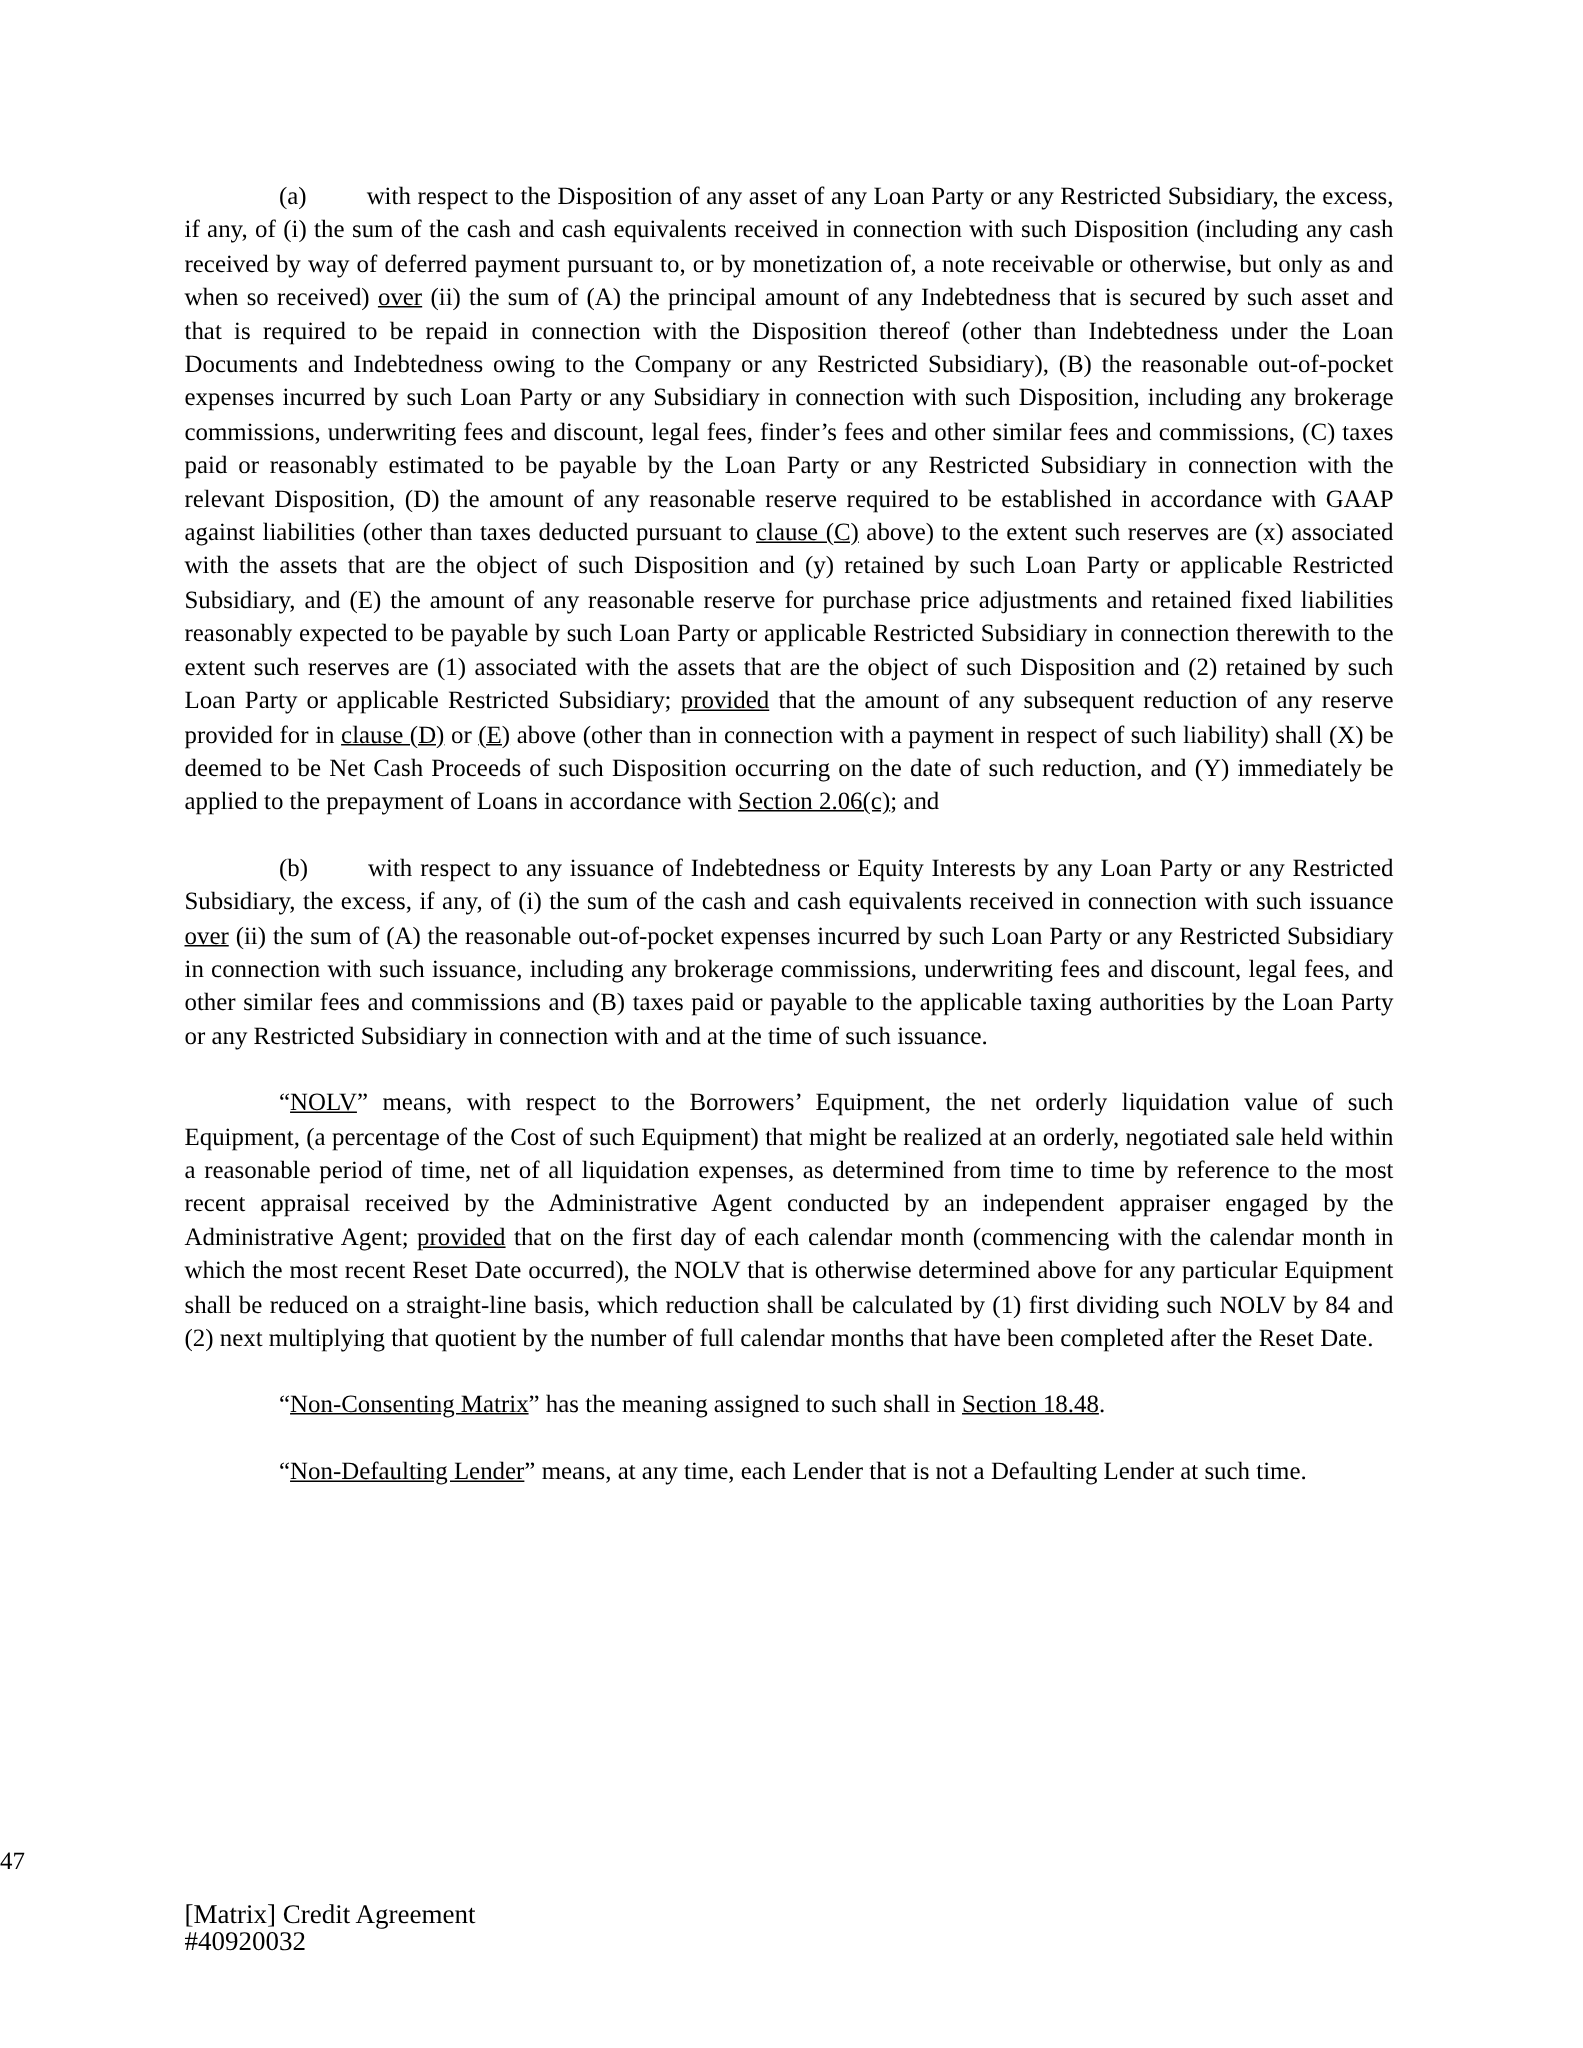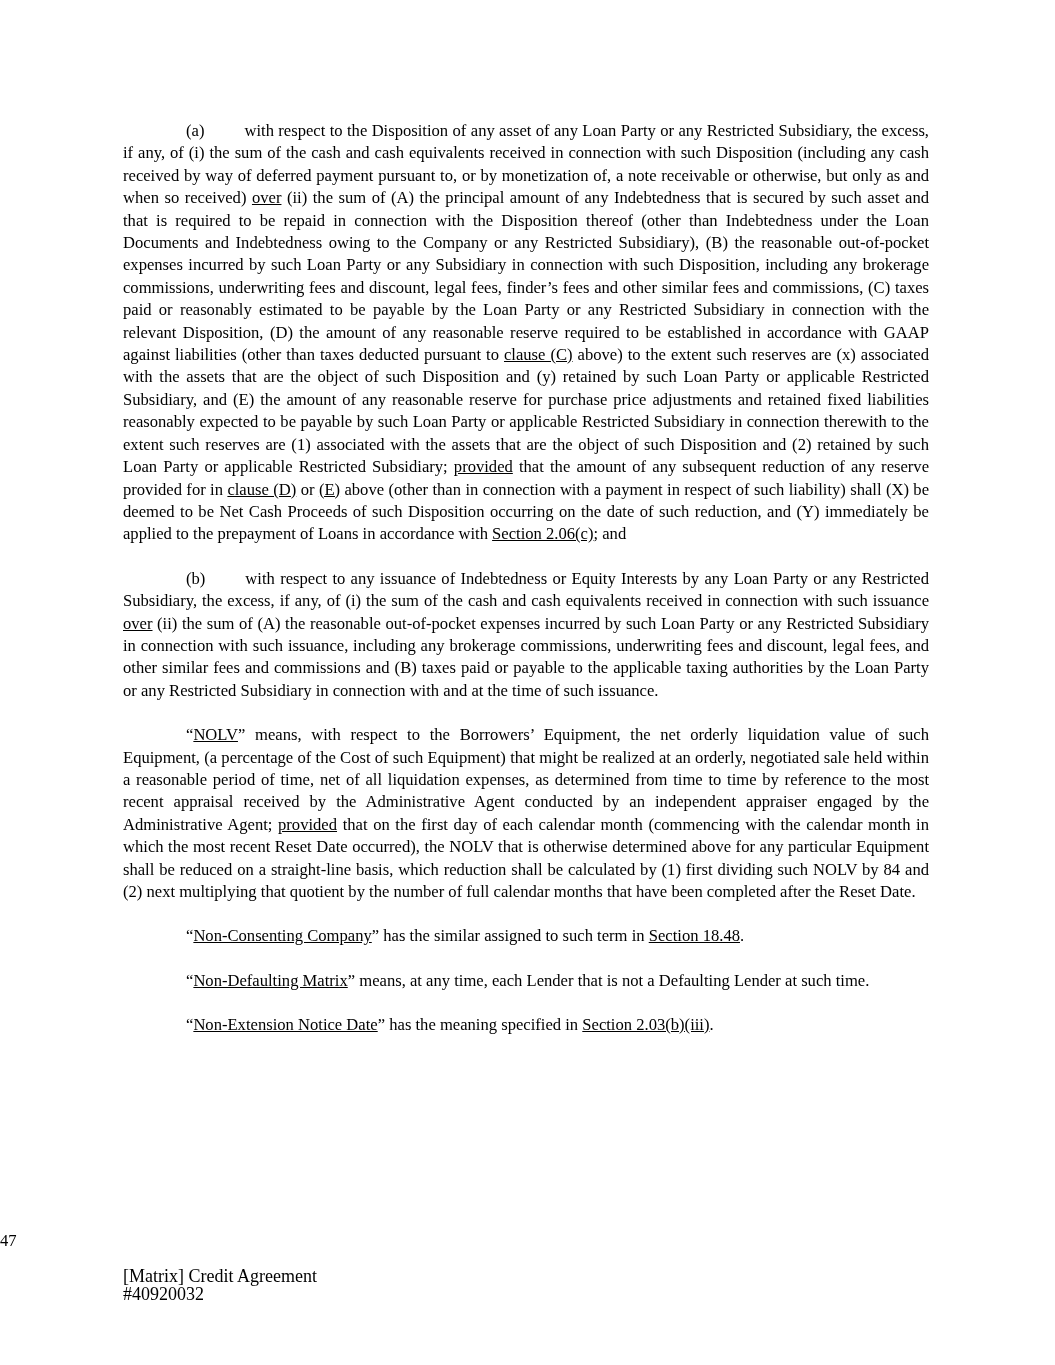--- a/index.html
+++ b/index.html
@@ -43,23 +43,22 @@
     line-height: 17.5px;
   }
 </style>
 </head>
 <body>
 
 <main class="doc">
     <p class="para"><span class="">(a)</span><span class="tab"></span><span class="">with respect to the Disposition of any asset of any Loan Party or any Restricted Subsidiary, the excess, if any, of (i) the sum of the cash and cash equivalents received in connection with such Disposition (including any cash received by way of deferred payment pursuant to, or by monetization of, a note receivable or otherwise, but only as and when so received) </span><span class="u">over</span><span class=""> (ii) the sum of (A) the principal amount of any Indebtedness that is secured by such asset and that is required to be repaid in connection with the Disposition thereof (other than Indebtedness under the Loan Documents and Indebtedness owing to the Company or any Restricted Subsidiary), (B) the reasonable out-of-pocket expenses incurred by such Loan Party or any Subsidiary in connection with such Disposition, including any brokerage commissions, underwriting fees and discount, legal fees, finder’s fees and other similar fees and commissions, (C) taxes paid or reasonably estimated to be payable by the Loan Party or any Restricted Subsidiary in connection with the relevant Disposition, (D) the amount of any reasonable reserve required to be established in accordance with GAAP against liabilities (other than taxes deducted pursuant to </span><span class="u">clause (C)</span><span class=""> above) to the extent such reserves are (x) associated with the assets that are the object of such Disposition and (y) retained by such Loan Party or applicable Restricted Subsidiary, and (E) the amount of any reasonable reserve for purchase price adjustments and retained fixed liabilities reasonably expected to be payable by such Loan Party or applicable Restricted Subsidiary in connection therewith to the extent such reserves are (1) associated with the assets that are the object of such Disposition and (2) retained by such Loan Party or applicable Restricted Subsidiary; </span><span class="u">provided</span><span class=""> that the amount of any subsequent reduction of any reserve provided for in </span><span class="u">clause (D)</span><span class=""> or </span><span class="u">(E)</span><span class=""> above (other than in connection with a payment in respect of such liability) shall (X) be deemed to be Net Cash Proceeds of such Disposition occurring on the date of such reduction, and (Y) immediately be applied to the prepayment of Loans in accordance with </span><span class="u">Section 2.06(c)</span><span class="">; and</span></p>
     <p class="para"><span class="">(b)</span><span class="tab"></span><span class="">with respect to any issuance of Indebtedness or Equity Interests by any Loan Party or any Restricted Subsidiary, the excess, if any, of (i) the sum of the cash and cash equivalents received in connection with such issuance </span><span class="u">over</span><span class=""> (ii) the sum of (A) the reasonable out-of-pocket expenses incurred by such Loan Party or any Restricted Subsidiary in connection with such issuance, including any brokerage commissions, underwriting fees and discount, legal fees, and other similar fees and commissions and (B) taxes paid or payable to the applicable taxing authorities by the Loan Party or any Restricted Subsidiary in connection with and at the time of such issuance.</span></p>
     <p class="para"><span class="">“</span><span class="u">NOLV</span><span class="">” means, with respect to the Borrowers’ Equipment, the net orderly liquidation value of such Equipment, (a percentage of the Cost of such Equipment) that might be realized at an orderly, negotiated sale held within a reasonable period of time, net of all liquidation expenses, as determined from time to time by reference to the most recent appraisal received by the Administrative Agent conducted by an independent appraiser engaged by the Administrative Agent; </span><span class="u">provided</span><span class=""> that on the first day of each calendar month (commencing with the calendar month in which the most recent Reset Date occurred), the NOLV that is otherwise determined above for any particular Equipment shall be reduced on a straight-line basis, which reduction shall be calculated by (1) first dividing such NOLV by 84 and (2) next multiplying that quotient by the number of full calendar months that have been completed after the Reset Date.</span></p>
-    <p class="para"><span class="">“</span><span class="u">Non-Consenting Company</span><span class="">” has the similar assigned to such term in </span><span class="u">Section 18.48</span><span class="">.</span></p>
-    <p class="para"><span class="">“</span><span class="u">Non-Defaulting Matrix</span><span class="">” means, at any time, each Lender that is not a Defaulting Lender at such time.</span></p>
-    <p class="para"><span class="">“</span><span class="u">Non-Extension Notice Date</span><span class="">” has the meaning specified in </span><span class="u">Section 2.03(b)(iii)</span><span class="">.</span></p>
+    <p class="para"><span class="">“</span><span class="u">Non-Consenting Matrix</span><span class="">” has the meaning assigned to such shall in </span><span class="u">Section 18.48</span><span class="">.</span></p>
+    <p class="para"><span class="">“</span><span class="u">Non-Defaulting Lender</span><span class="">” means, at any time, each Lender that is not a Defaulting Lender at such time.</span></p>
   </main>
 
 <div class="page-number">47</div>
 
 <div class="footer">
   <div>[Matrix] Credit Agreement</div>
   <div>#40920032</div>
 </div>
 
 </body></html>

